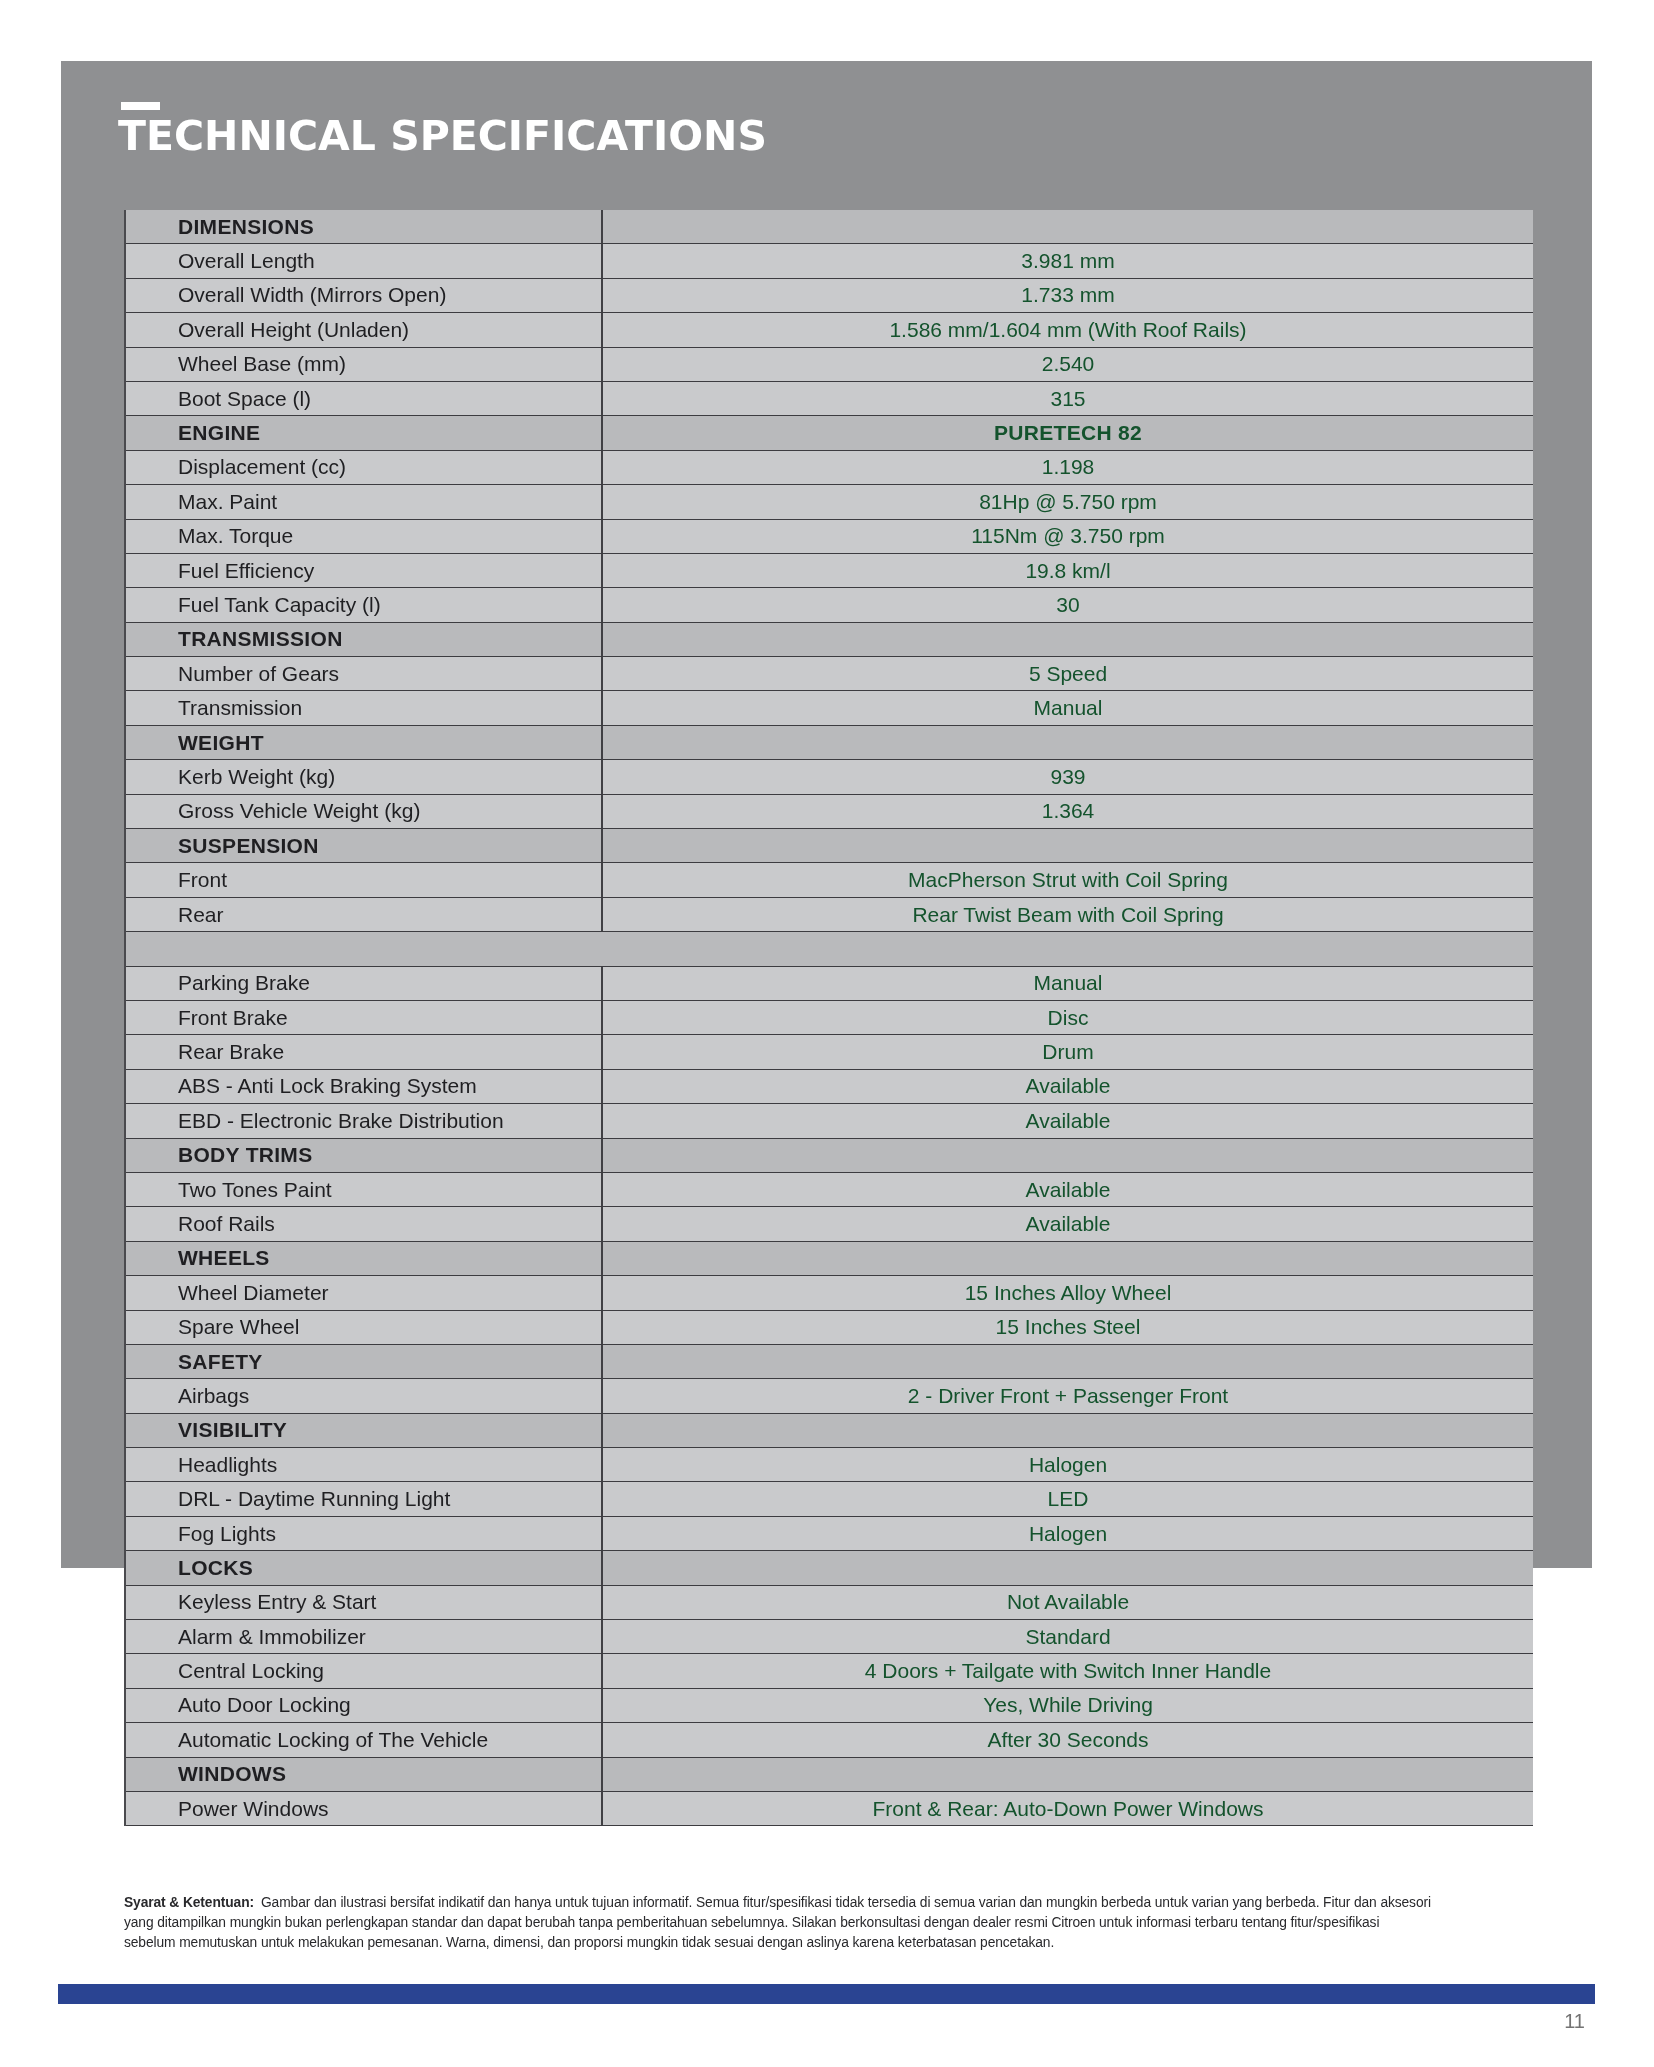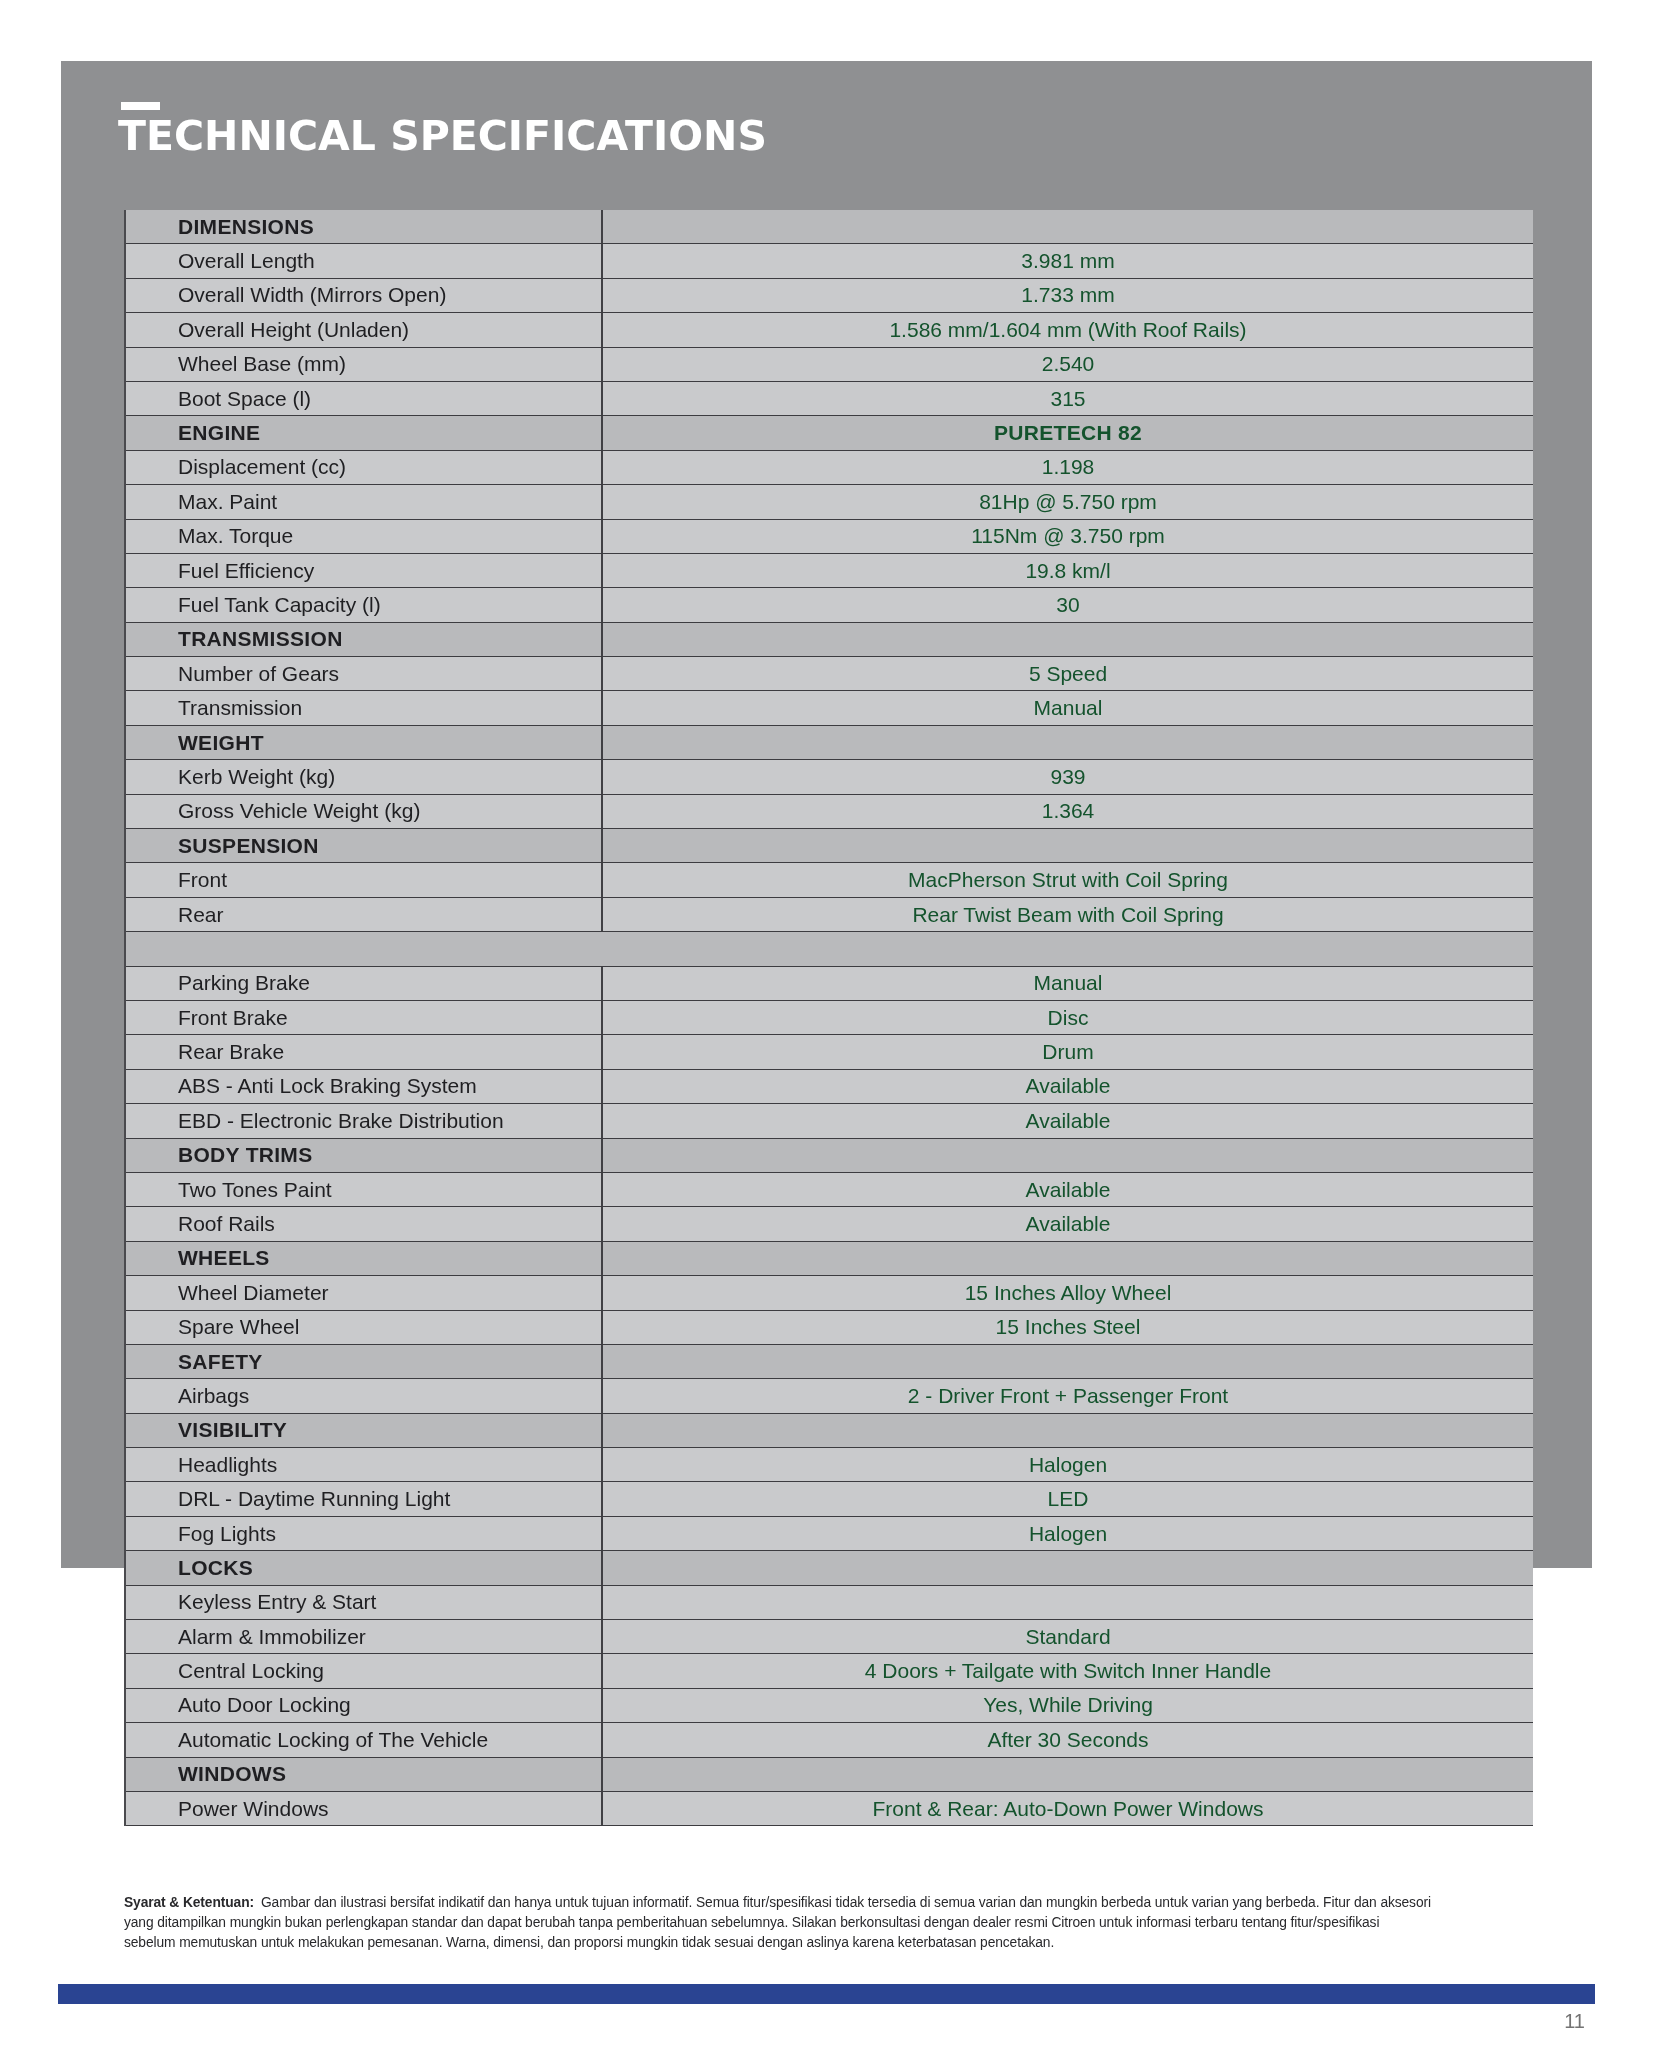--- a/index.html
+++ b/index.html
@@ -230,20 +230,21 @@
         <div class="s-row">
           <div class="s-label">Fog Lights</div>
           <div class="s-value">Halogen</div>
         </div>
         <div class="s-row header-row">
           <div class="s-label">LOCKS</div>
           <div class="s-value"></div>
         </div>
         <div class="s-row">
           <div class="s-label">Keyless Entry &amp; Start</div>
+          <div class="s-value">Not Available</div>
         </div>
         <div class="s-row">
           <div class="s-label">Alarm &amp; Immobilizer</div>
           <div class="s-value">Standard</div>
         </div>
         <div class="s-row">
           <div class="s-label">Central Locking</div>
           <div class="s-value">4 Doors + Tailgate with Switch Inner Handle</div>
         </div>
         <div class="s-row">

